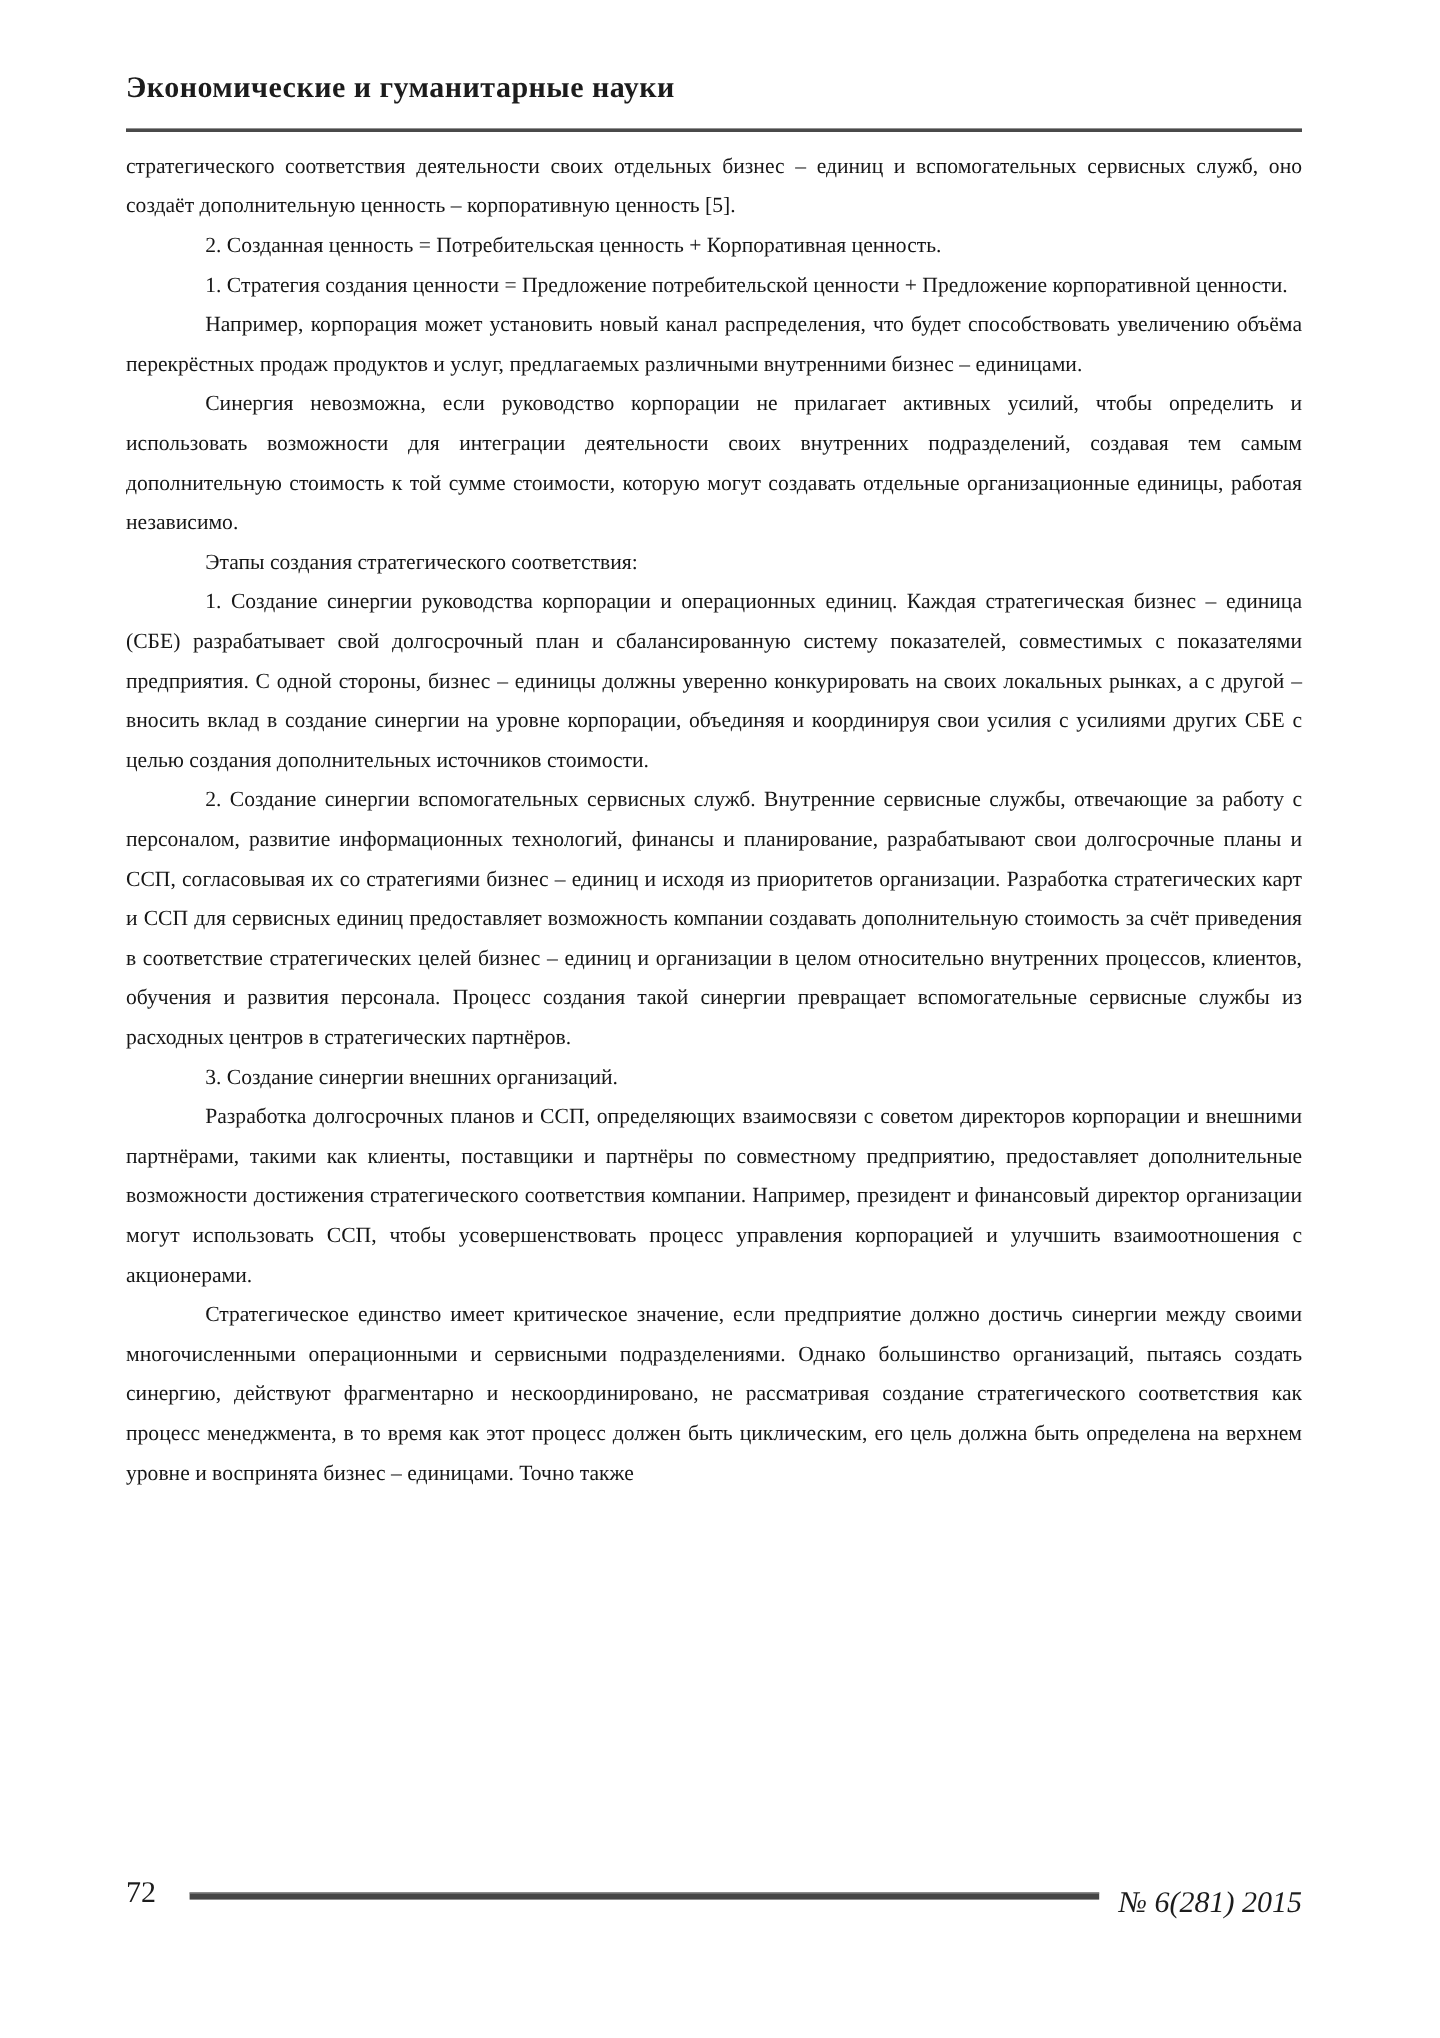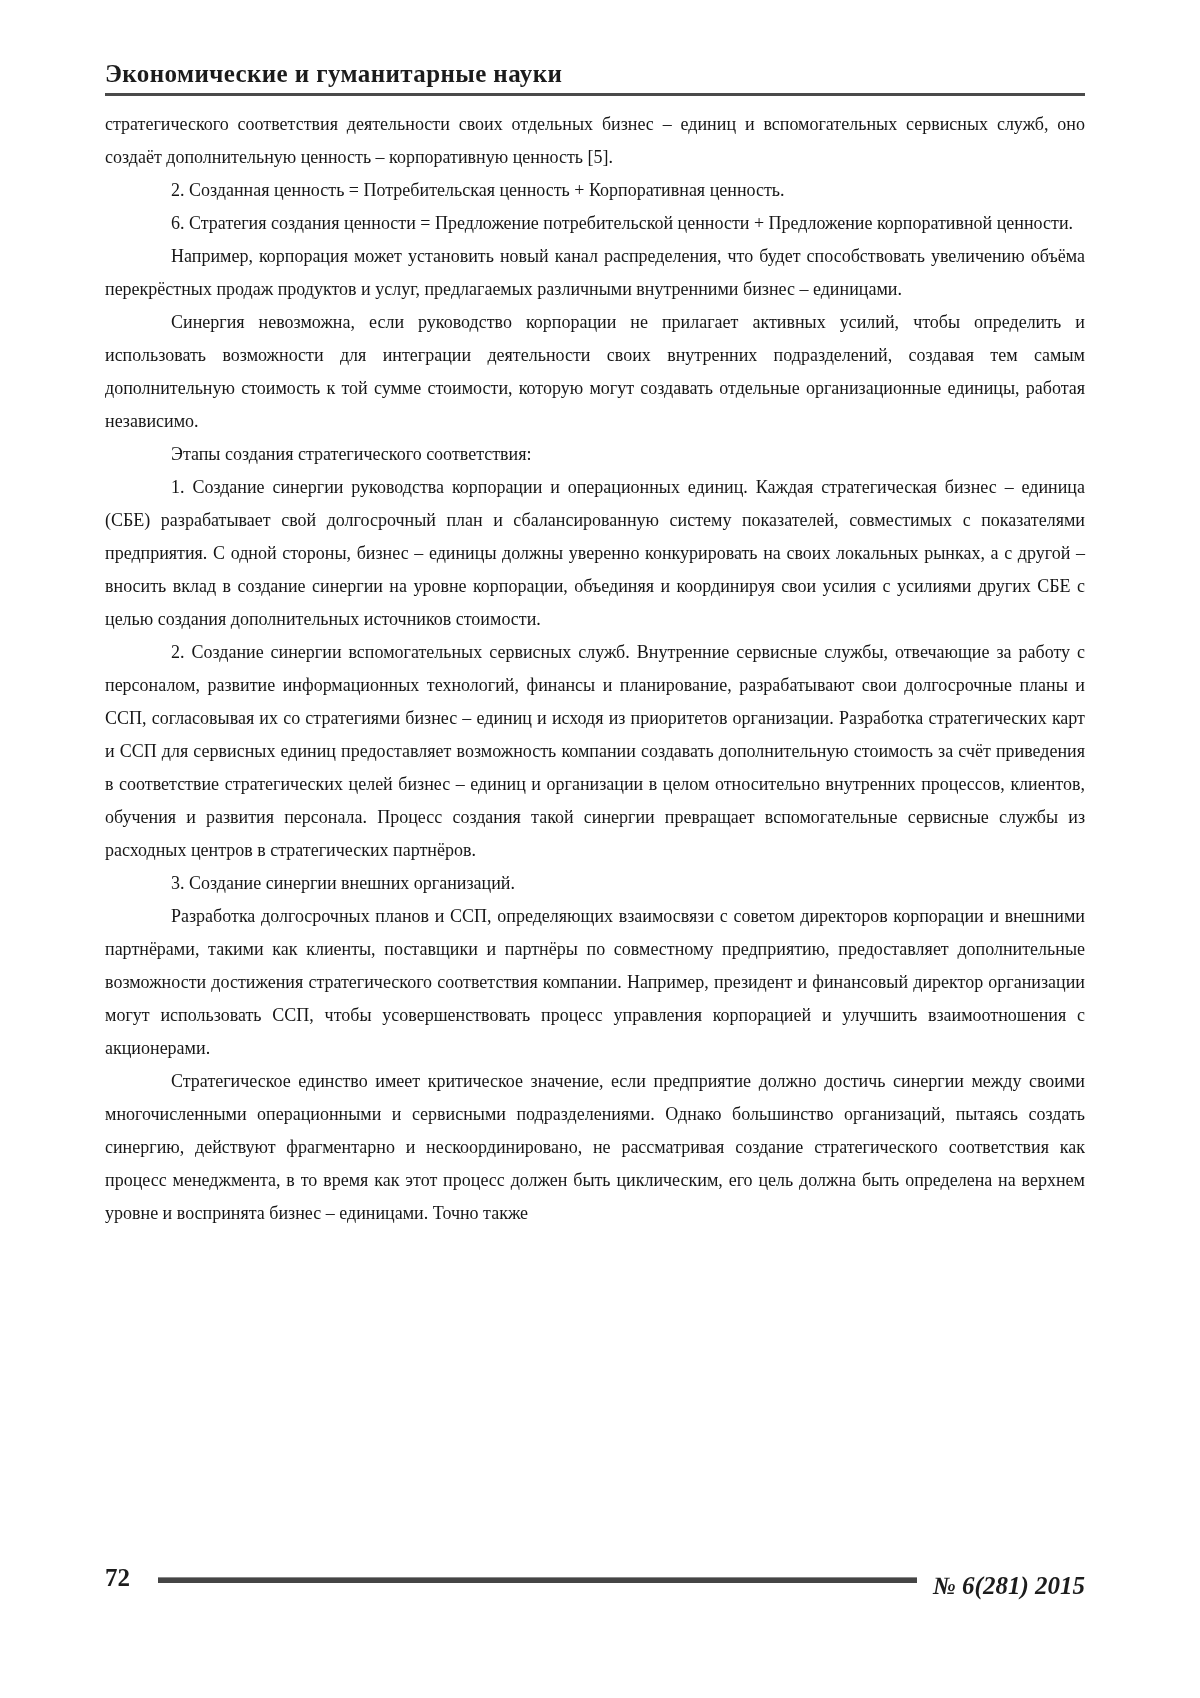--- a/index.html
+++ b/index.html
@@ -18,21 +18,21 @@
     background: #ffffff;
   }
   .content {
     position: absolute;
     left: 105px;
     top: 0;
     width: 980px;
   }
   .journal-head {
     margin-top: 60px;
-    padding-bottom: 5px;
+    padding-bottom: 19px;
     border-bottom: 3px solid #4a4a4a;
   }
   .head-title {
     margin: 0;
     font-size: 25px;
     font-weight: bold;
     letter-spacing: 0.4px;
     color: #1c1c1c;
   }
   .body-text {
@@ -49,21 +49,21 @@
     text-indent: 0;
   }
   .page-footer {
     position: absolute;
     left: 105px;
     width: 980px;
     top: 1556px;
     display: flex;
     align-items: center;
     font-size: 25px;
-    font-weight: bold;
+    font-weight: normal;
     color: #1c1c1c;
   }
   .page-number {
     flex: 0 0 auto;
   }
   .footer-rule {
     flex: 1 1 auto;
     height: 5px;
     background: #454545;
     border-top: 1px solid #8a8a8a;
@@ -81,21 +81,21 @@
 <div class="page">
   <div class="content">
 
     <header class="journal-head">
       <h1 class="head-title">Экономические и гуманитарные науки</h1>
     </header>
 
     <main class="body-text">
       <p class="no-indent">стратегического соответствия деятельности своих отдельных бизнес – единиц и вспомогательных сервисных служб, оно создаёт дополнительную ценность – корпоративную ценность [5].</p>
       <p>2. Созданная ценность = Потребительская ценность + Корпоративная ценность.</p>
-      <p>6. Стратегия создания ценности = Предложение потребительской ценности + Предложение корпоративной ценности.</p>
+      <p>1. Стратегия создания ценности = Предложение потребительской ценности + Предложение корпоративной ценности.</p>
       <p>Например, корпорация может установить новый канал распределения, что будет способствовать увеличению объёма перекрёстных продаж продуктов и услуг, предлагаемых различными внутренними бизнес – единицами.</p>
       <p>Синергия невозможна, если руководство корпорации не прилагает активных усилий, чтобы определить и использовать возможности для интеграции деятельности своих внутренних подразделений, создавая тем самым дополнительную стоимость к той сумме стоимости, которую могут создавать отдельные организационные единицы, работая независимо.</p>
       <p>Этапы создания стратегического соответствия:</p>
       <p>1. Создание синергии руководства корпорации и операционных единиц. Каждая стратегическая бизнес – единица (СБЕ) разрабатывает свой долгосрочный план и сбалансированную систему показателей, совместимых с показателями предприятия. С одной стороны, бизнес – единицы должны уверенно конкурировать на своих локальных рынках, а с другой – вносить вклад в создание синергии на уровне корпорации, объединяя и координируя свои усилия с усилиями других СБЕ с целью создания дополнительных источников стоимости.</p>
       <p>2. Создание синергии вспомогательных сервисных служб. Внутренние сервисные службы, отвечающие за работу с персоналом, развитие информационных технологий, финансы и планирование, разрабатывают свои долгосрочные планы и ССП, согласовывая их со стратегиями бизнес – единиц и исходя из приоритетов организации. Разработка стратегических карт и ССП для сервисных единиц предоставляет возможность компании создавать дополнительную стоимость за счёт приведения в соответствие стратегических целей бизнес – единиц и организации в целом относительно внутренних процессов, клиентов, обучения и развития персонала. Процесс создания такой синергии превращает вспомогательные сервисные службы из расходных центров в стратегических партнёров.</p>
       <p>3. Создание синергии внешних организаций.</p>
       <p>Разработка долгосрочных планов и ССП, определяющих взаимосвязи с советом директоров корпорации и внешними партнёрами, такими как клиенты, поставщики и партнёры по совместному предприятию, предоставляет дополнительные возможности достижения стратегического соответствия компании. Например, президент и финансовый директор организации могут использовать ССП, чтобы усовершенствовать процесс управления корпорацией и улучшить взаимоотношения с акционерами.</p>
       <p>Стратегическое единство имеет критическое значение, если предприятие должно достичь синергии между своими многочисленными операционными и сервисными подразделениями. Однако большинство организаций, пытаясь создать синергию, действуют фрагментарно и нескоординировано, не рассматривая создание стратегического соответствия как процесс менеджмента, в то время как этот процесс должен быть циклическим, его цель должна быть определена на верхнем уровне и воспринята бизнес – единицами. Точно также</p>
     </main>
 

